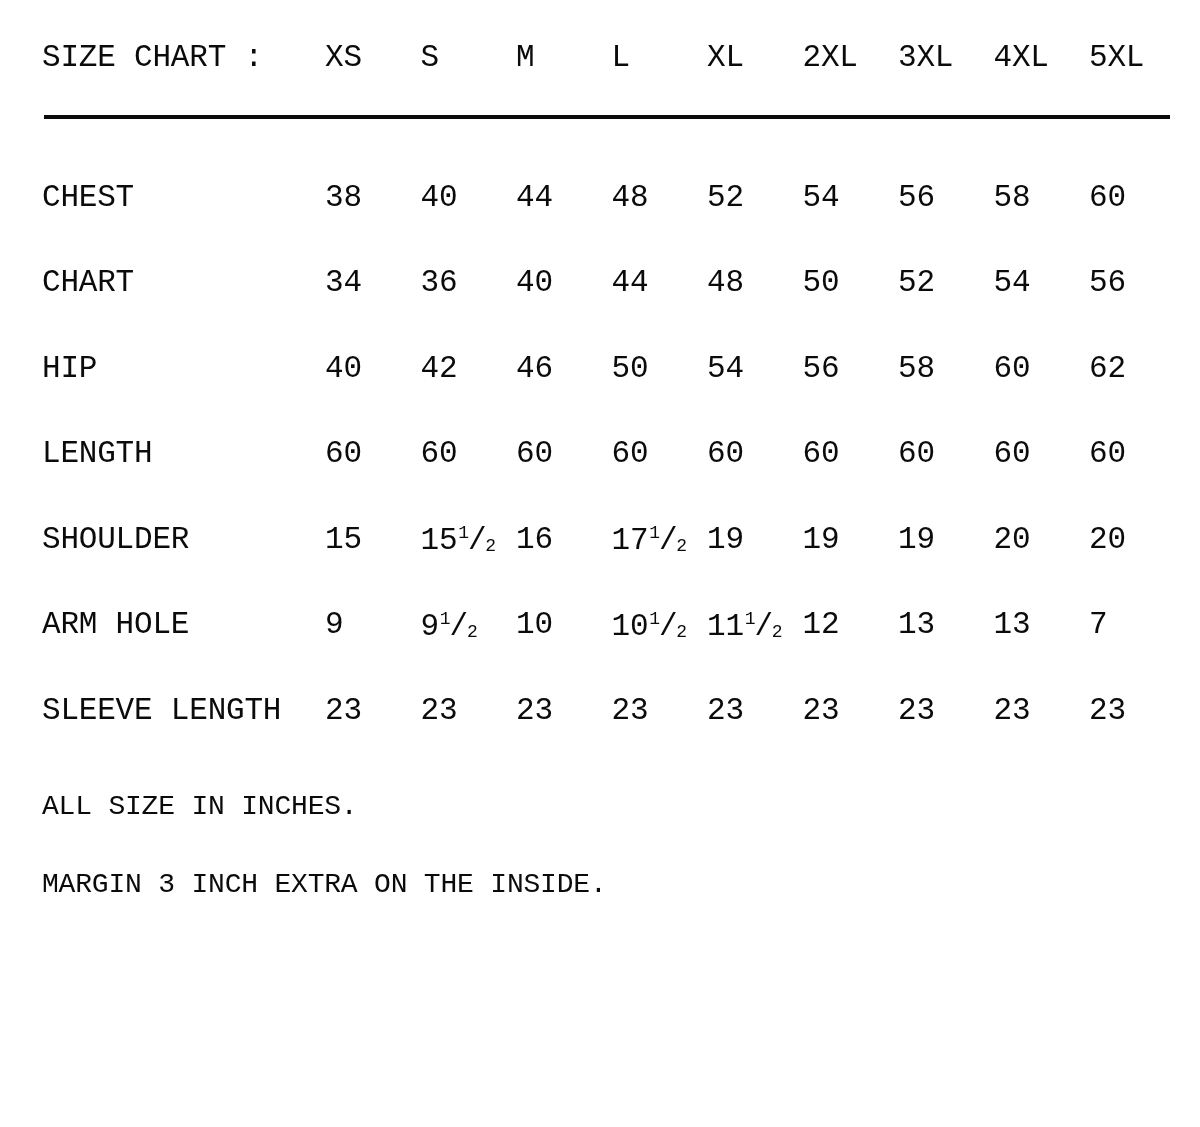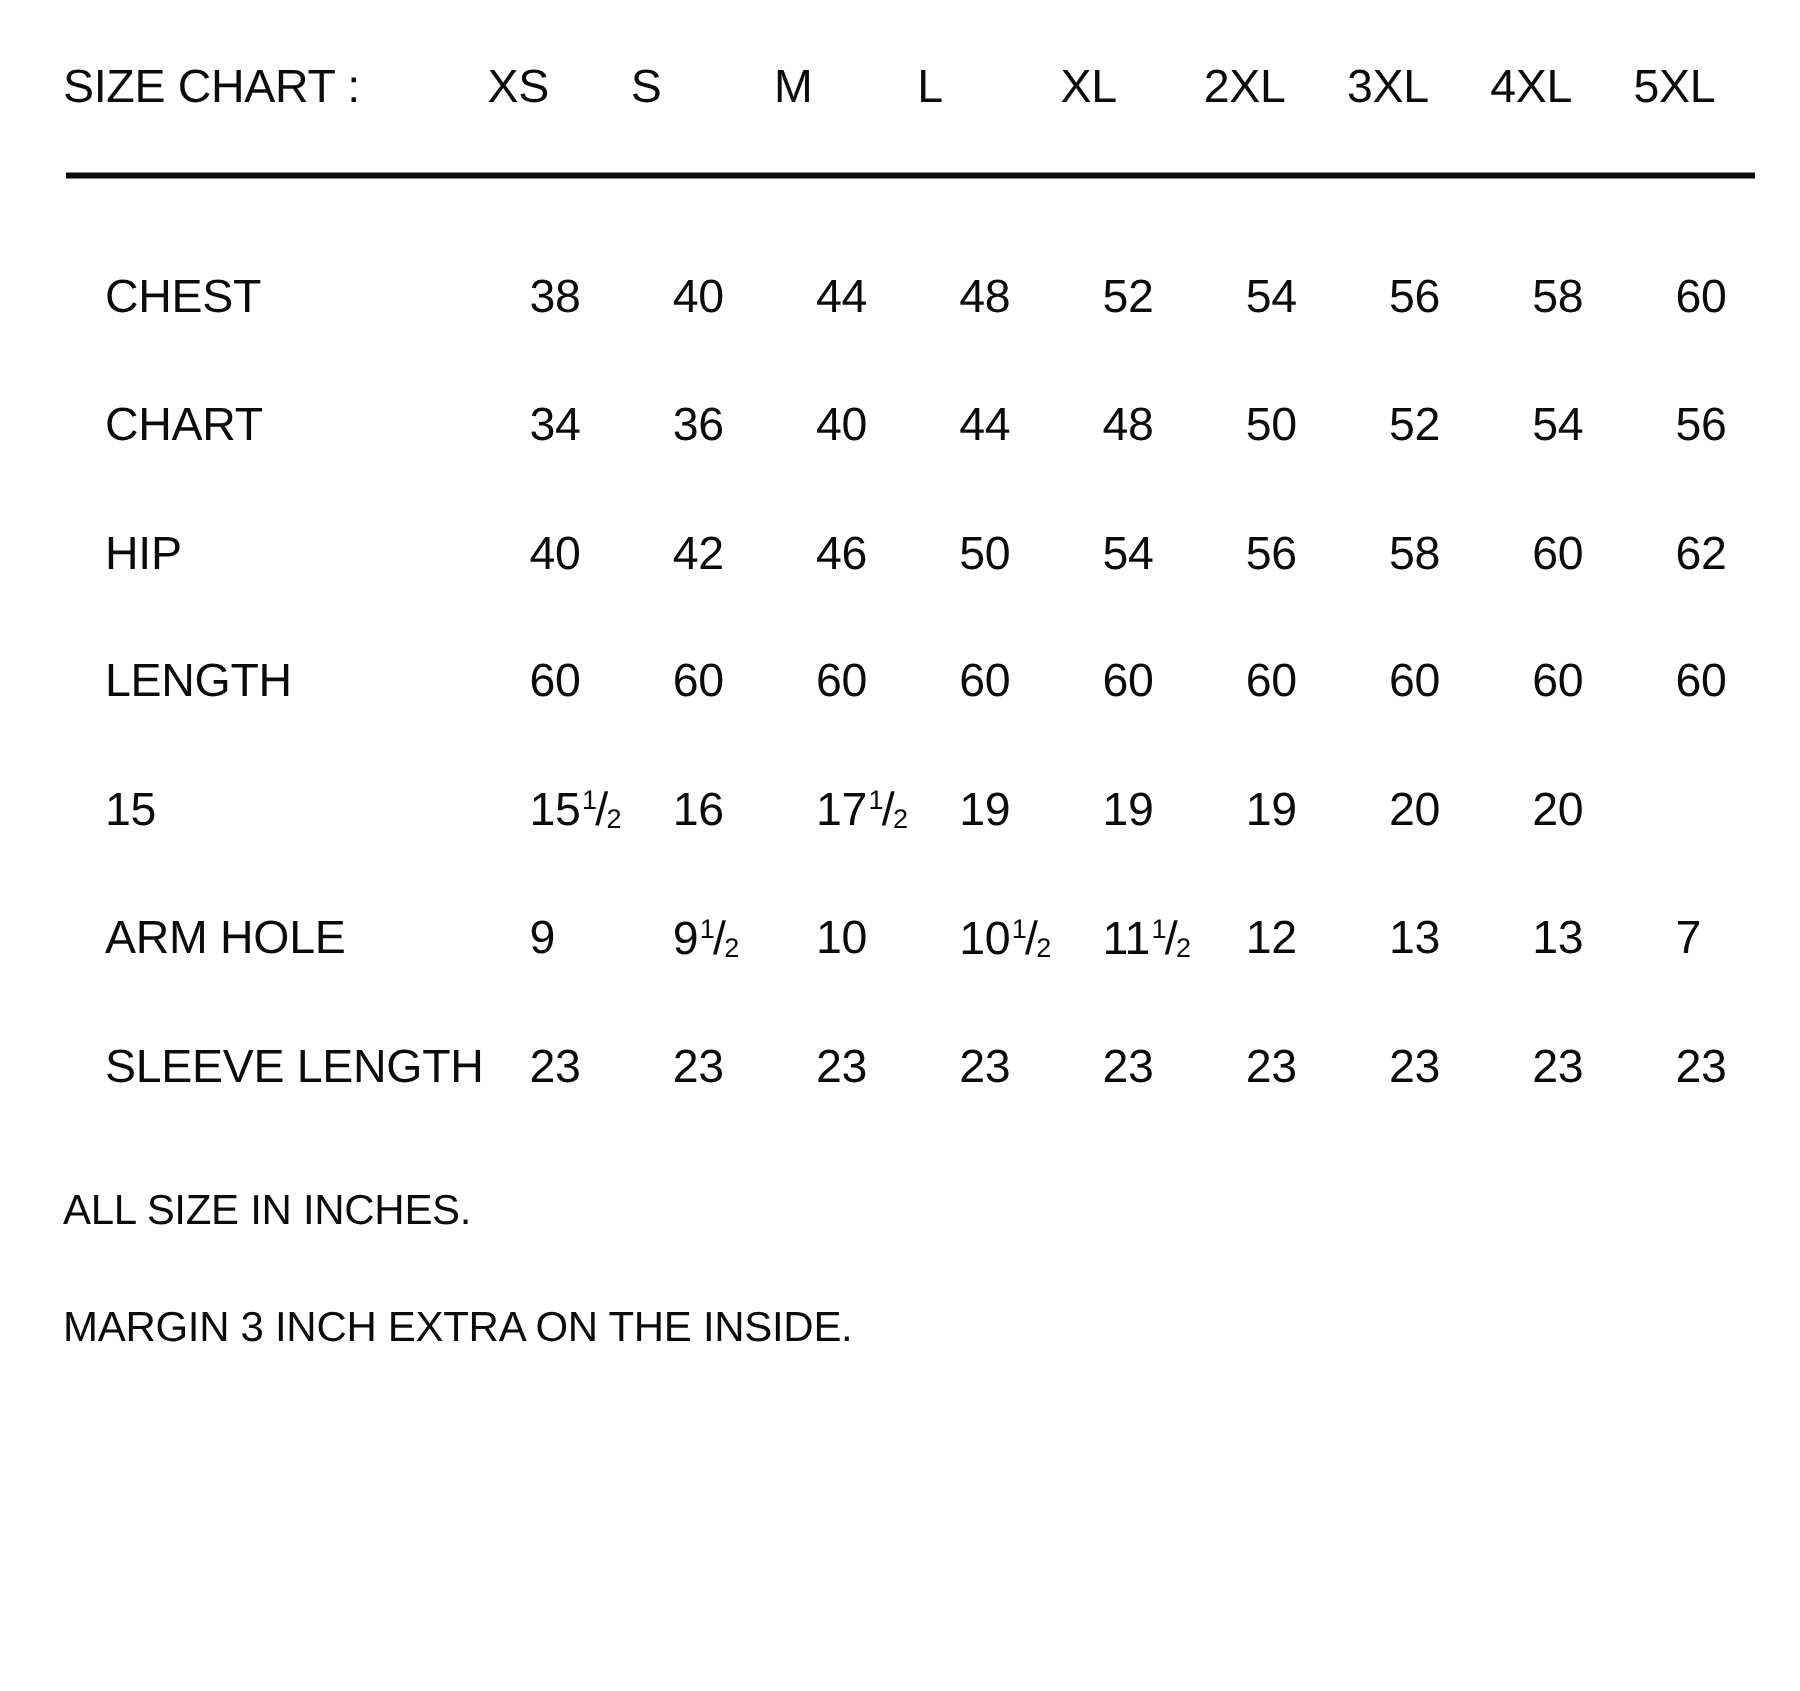--- a/index.html
+++ b/index.html
@@ -12,20 +12,21 @@
     height: 1127px;
     font-family: "Liberation Sans", sans-serif;
     color: #0b0b0b;
     overflow: hidden;
   }
   .sheet {
     box-sizing: border-box;
     width: 1200px;
     height: 823px;
     padding: 40px 30px 0 42px;
+    font-family: Liberation Mono, monospace;
   }
   
   .grid-row {
     display: grid;
     grid-template-columns: 283px repeat(9, 95.5px);
     align-items: baseline;
   }
   .th, .td {
     font-size: 31px;
     line-height: 36px;
@@ -34,21 +35,20 @@
     text-align: left;
   }
   .rule {
     height: 4px;
     background: #0b0b0b;
     width: 1126px;
     margin: 39px 0 0 2px;
   }
   .tbody {
     margin-top: 36px;
-    margin-left: 28px;
   }
   .tr {
     height: 85.5px;
     display: grid;
     grid-template-columns: 283px repeat(9, 95.5px);
     align-items: center;
   }
   
   .fr-num {
     font-size: 0.58em;
@@ -142,20 +142,21 @@
         <div class="td">60</div>
         <div class="td">60</div>
         <div class="td">60</div>
         <div class="td">60</div>
         <div class="td">60</div>
         <div class="td">60</div>
         <div class="td">60</div>
         <div class="td">60</div>
       </div>
       <div class="tr">
+        <div class="td">SHOULDER</div>
         <div class="td">15</div>
         <div class="td">15<span class="fr-num">1</span><span class="fr-slash">/</span><span class="fr-den">2</span></div>
         <div class="td">16</div>
         <div class="td">17<span class="fr-num">1</span><span class="fr-slash">/</span><span class="fr-den">2</span></div>
         <div class="td">19</div>
         <div class="td">19</div>
         <div class="td">19</div>
         <div class="td">20</div>
         <div class="td">20</div>
       </div>

